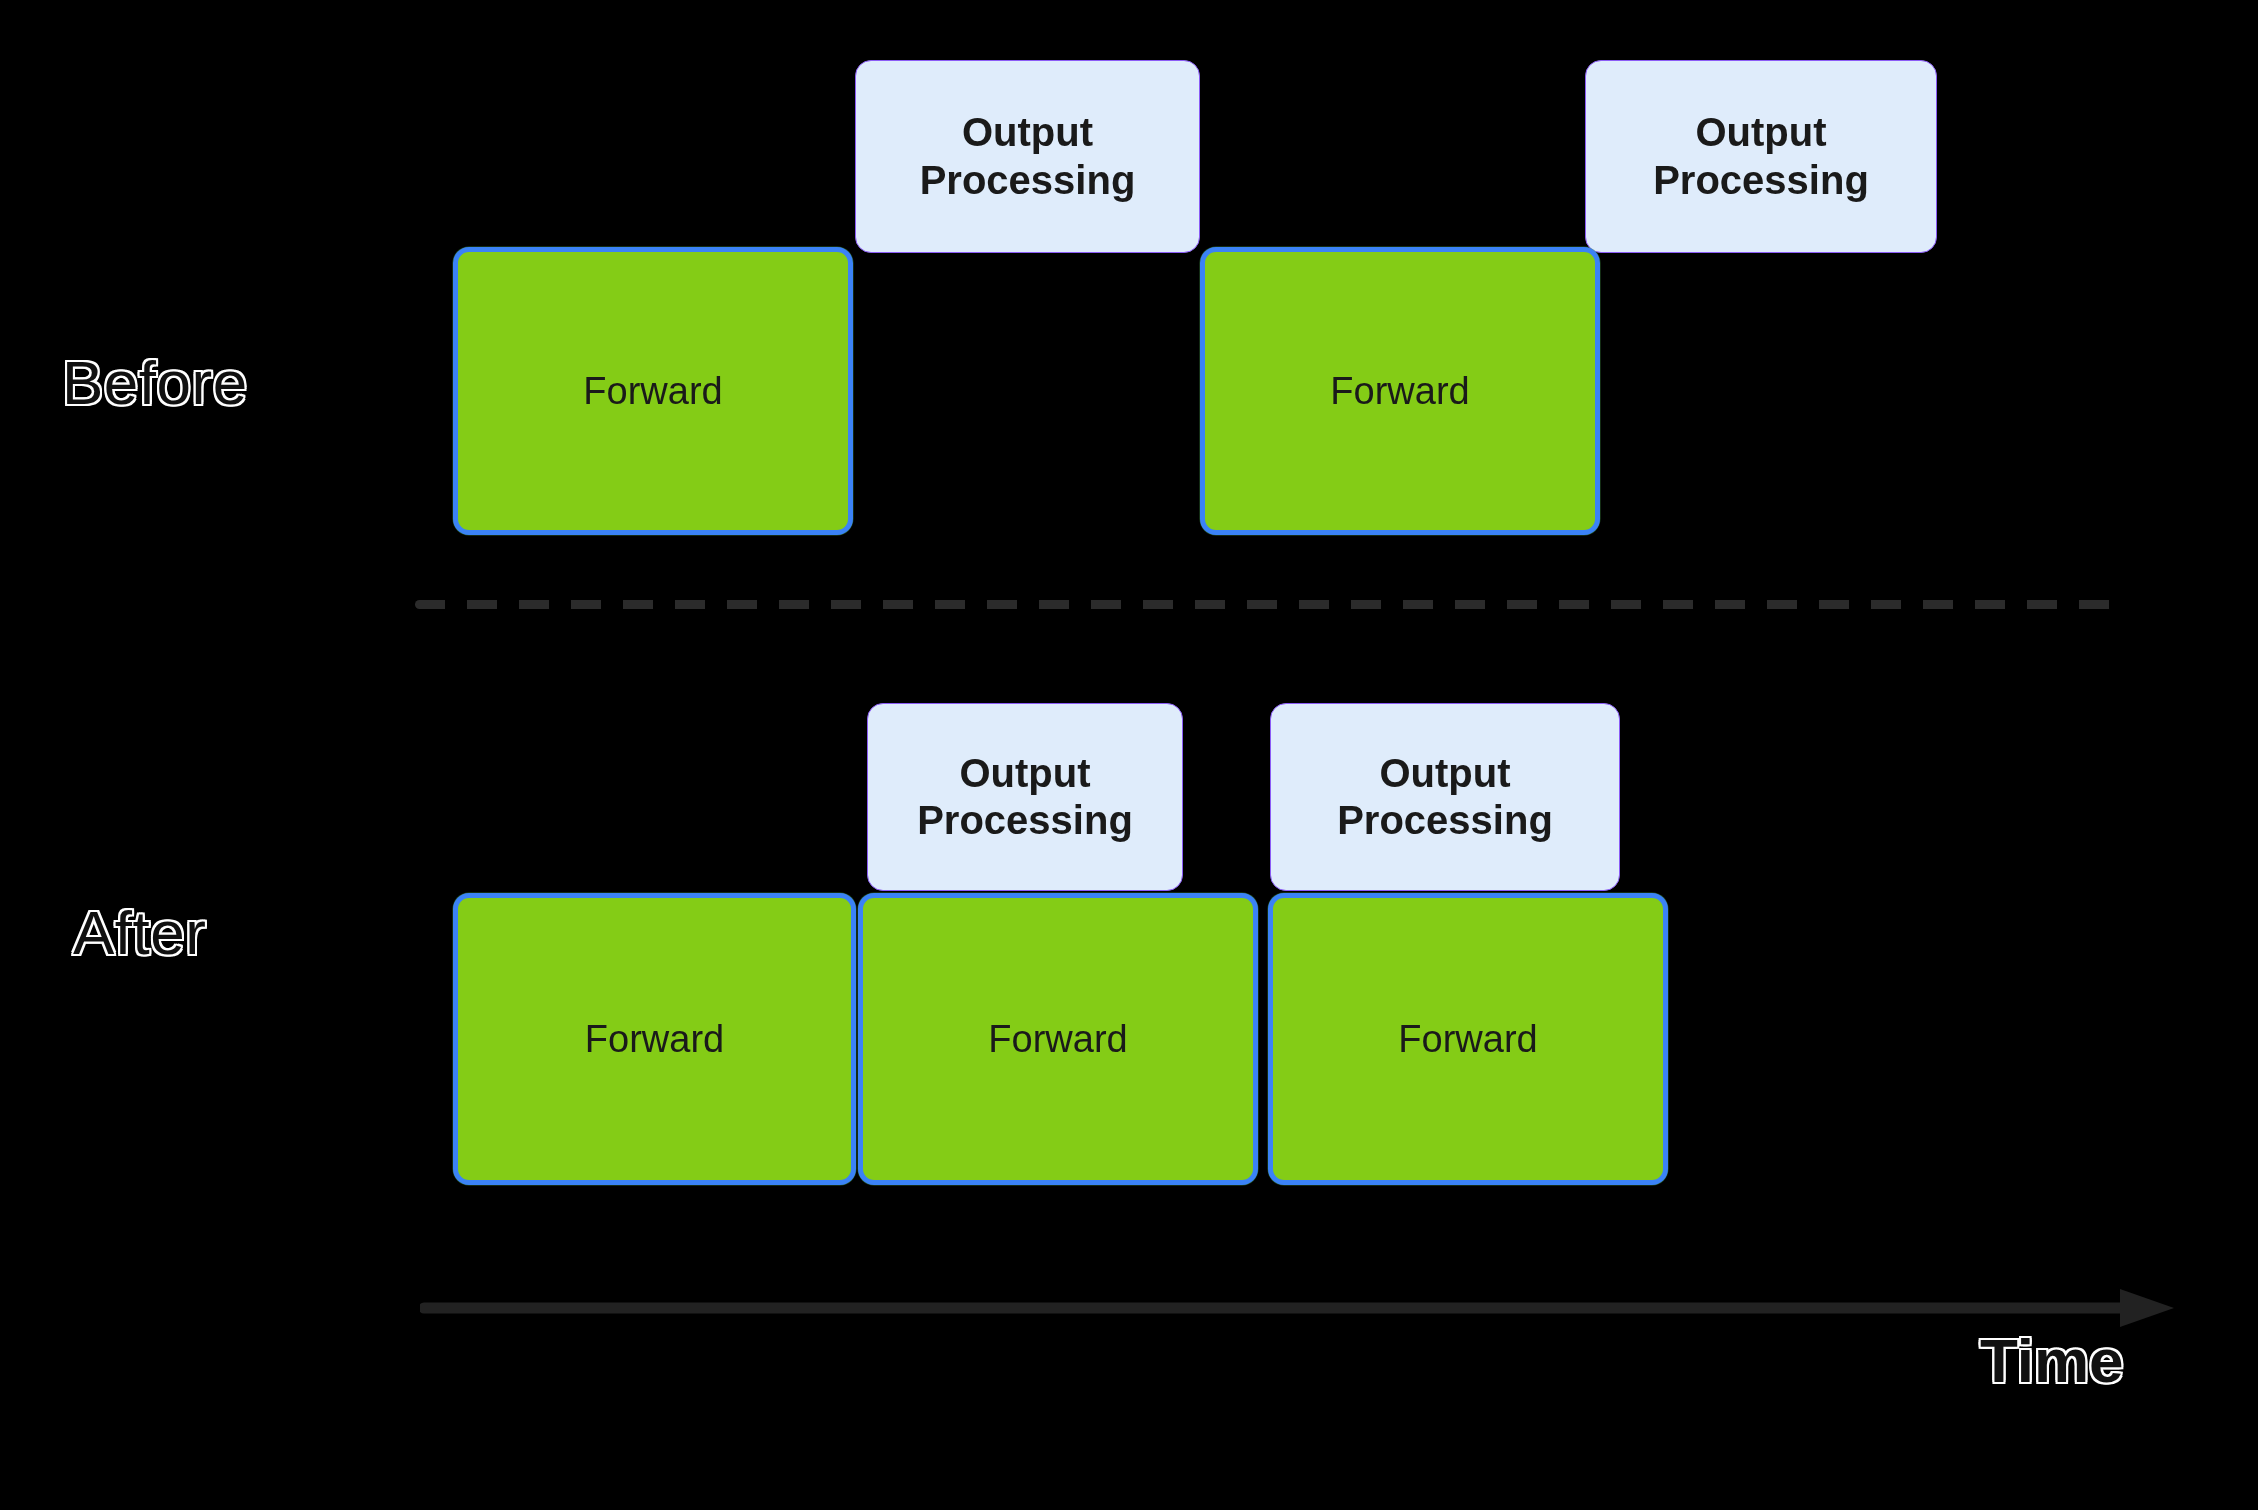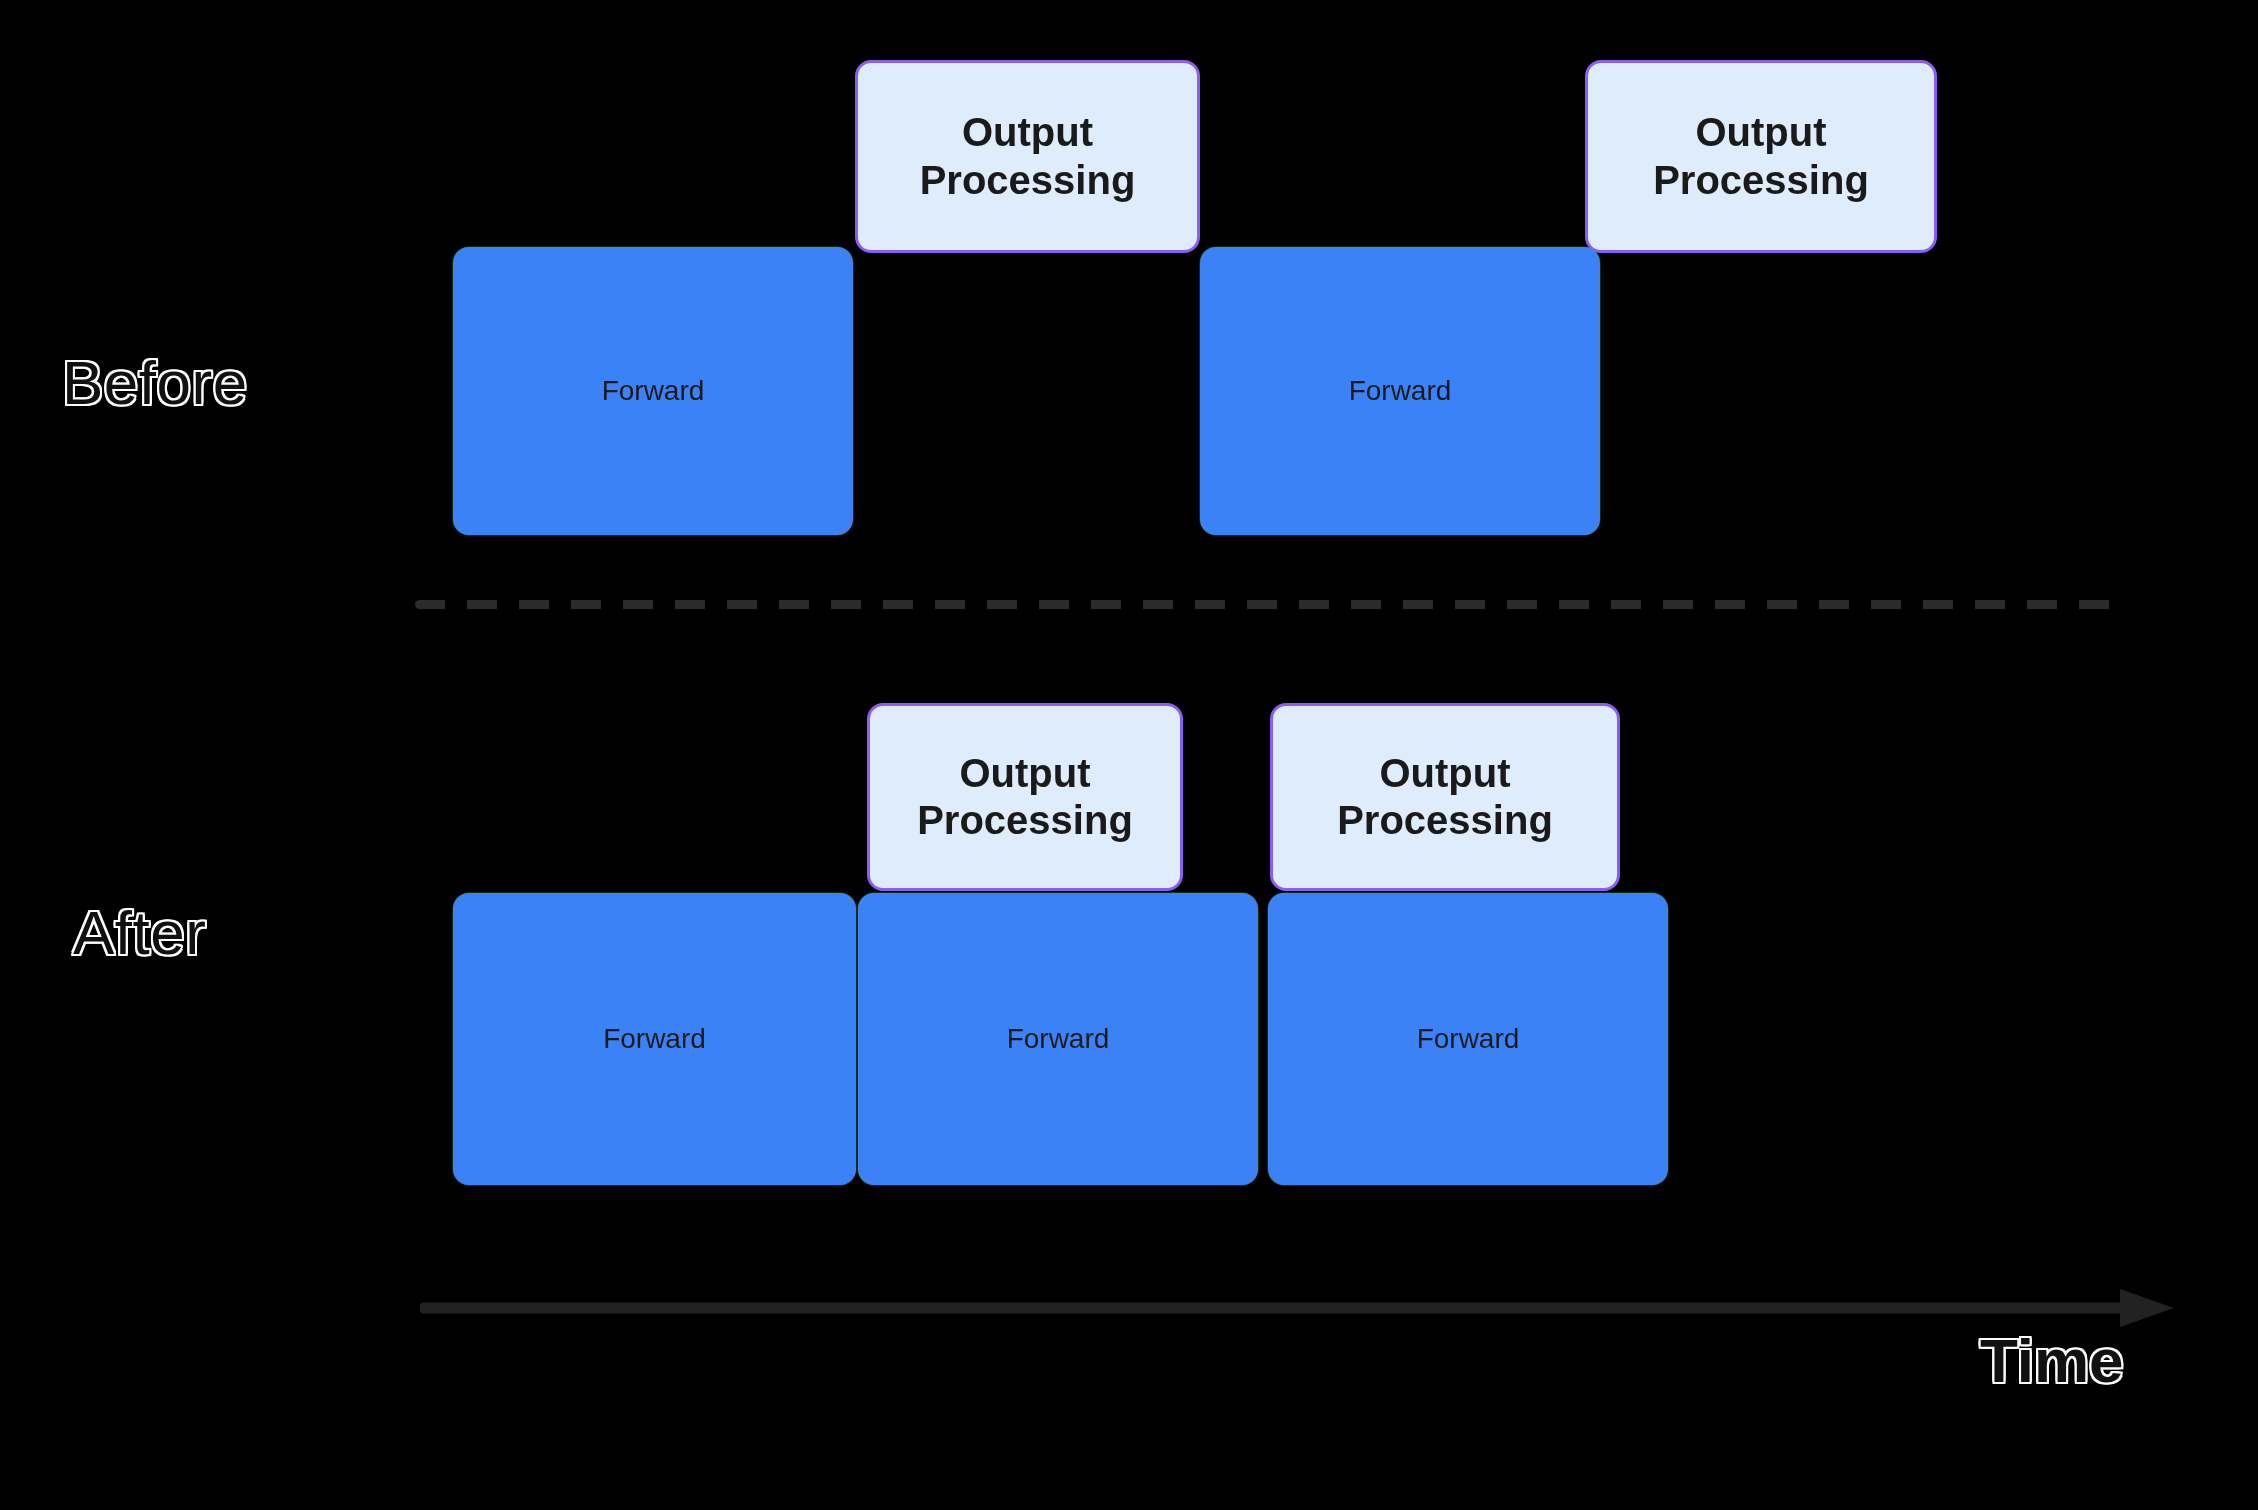--- a/index.html
+++ b/index.html
@@ -62,29 +62,29 @@
     display: flex;
     align-items: center;
     justify-content: center;
     text-align: center;
     border-radius: 16px;
     color: #1a1a1a;
   }
   .box .box-text { display: block; }
 
   .box-forward {
-    background: #3b82f6;
+    background: #84cc16;
     border: 5px solid #3b82f6;
-    font-size: 28px;
+    font-size: 38px;
     font-weight: 400;
     box-shadow: 0 0 0 0.5px rgba(76,176,80,0.5);
   }
   .box-output {
     background: #dfecfb;
-    border: 3px solid #8b5cf6;
+    border: 1px solid #8b5cf6;
     font-size: 40px;
     font-weight: 700;
     line-height: 1.18;
   }
 
   
   #divider {
     position: absolute;
     left: 415px;
     top: 600px;

